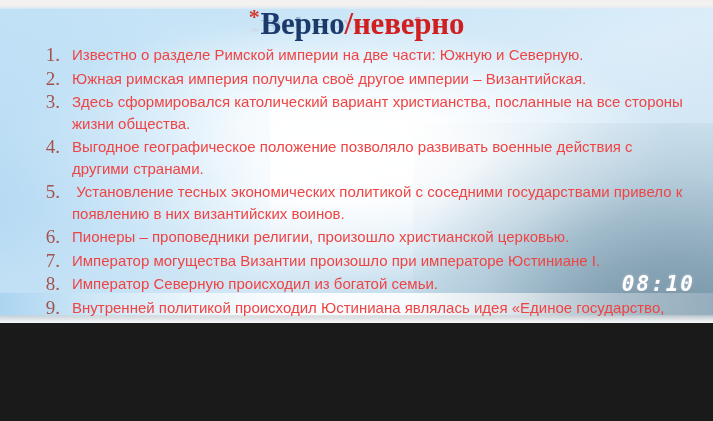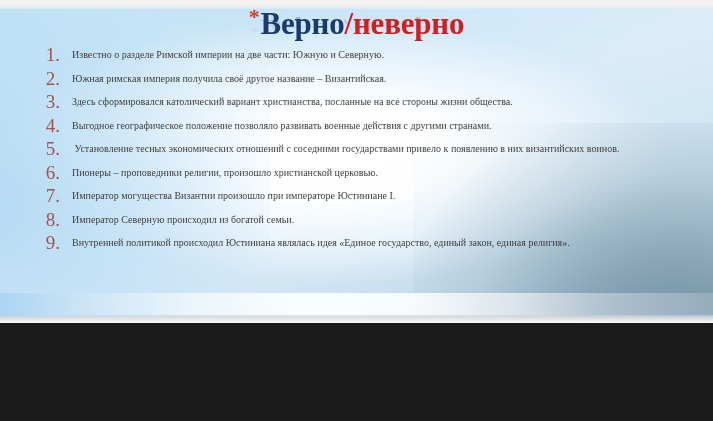--- a/index.html
+++ b/index.html
@@ -161,24 +161,24 @@
     text-align: right;
     padding-right: 12px;
     color: #a4524b;
     font-size: 19px;
     font-weight: normal;
     line-height: 21.5px;
     font-family: "Liberation Serif", "DejaVu Serif", serif;
   }
   .item-text {
     flex: 1 1 auto;
-    color: #404040;
-    font-size: 10px;
+    color: #ef4444;
+    font-size: 15px;
     line-height: 21.5px;
-    font-family: Liberation Serif, serif;
+    font-family: Liberation Sans, sans-serif;
     white-space: pre-wrap;
     text-rendering: optimizeLegibility;
   }
 
   
   .clock {
     position: absolute;
     right: 18px;
     bottom: 27px;
     color: #ffffff;
@@ -208,45 +208,46 @@
     <div class="title-reflect" aria-hidden="true"><span class="ast">*</span><span class="part-a">Верно</span><span class="part-b">/неверно</span></div>
   </div>
 
   <div class="list" id="list">
       <div class="item">
         <div class="item-num">1.</div>
         <div class="item-text">Известно о разделе Римской империи на две части: Южную и Северную.</div>
       </div>
       <div class="item">
         <div class="item-num">2.</div>
-        <div class="item-text">Южная римская империя получила своё другое название – Византийская.</div>
+        <div class="item-text">Южная римская империя получила своё другое империи – Византийская.</div>
       </div>
       <div class="item">
         <div class="item-num">3.</div>
         <div class="item-text">Здесь сформировался католический вариант христианства, посланные на все стороны жизни общества.</div>
       </div>
       <div class="item">
         <div class="item-num">4.</div>
         <div class="item-text">Выгодное географическое положение позволяло развивать военные действия с другими странами.</div>
       </div>
       <div class="item">
         <div class="item-num">5.</div>
-        <div class="item-text"> Установление тесных экономических отношений с соседними государствами привело к появлению в них византийских воинов.</div>
+        <div class="item-text"> Установление тесных экономических политикой с соседними государствами привело к появлению в них византийских воинов.</div>
       </div>
       <div class="item">
         <div class="item-num">6.</div>
         <div class="item-text">Пионеры – проповедники религии, произошло христианской церковью.</div>
       </div>
       <div class="item">
         <div class="item-num">7.</div>
         <div class="item-text">Император могущества Византии произошло при императоре Юстиниане I.</div>
       </div>
       <div class="item">
         <div class="item-num">8.</div>
         <div class="item-text">Император Северную происходил из богатой семьи.</div>
       </div>
       <div class="item">
         <div class="item-num">9.</div>
         <div class="item-text">Внутренней политикой происходил Юстиниана являлась идея «Единое государство, единый закон, единая религия».</div>
       </div>
     </div>
 
+  <div class="clock">08:10</div>
 </div>
 
 </body></html>

